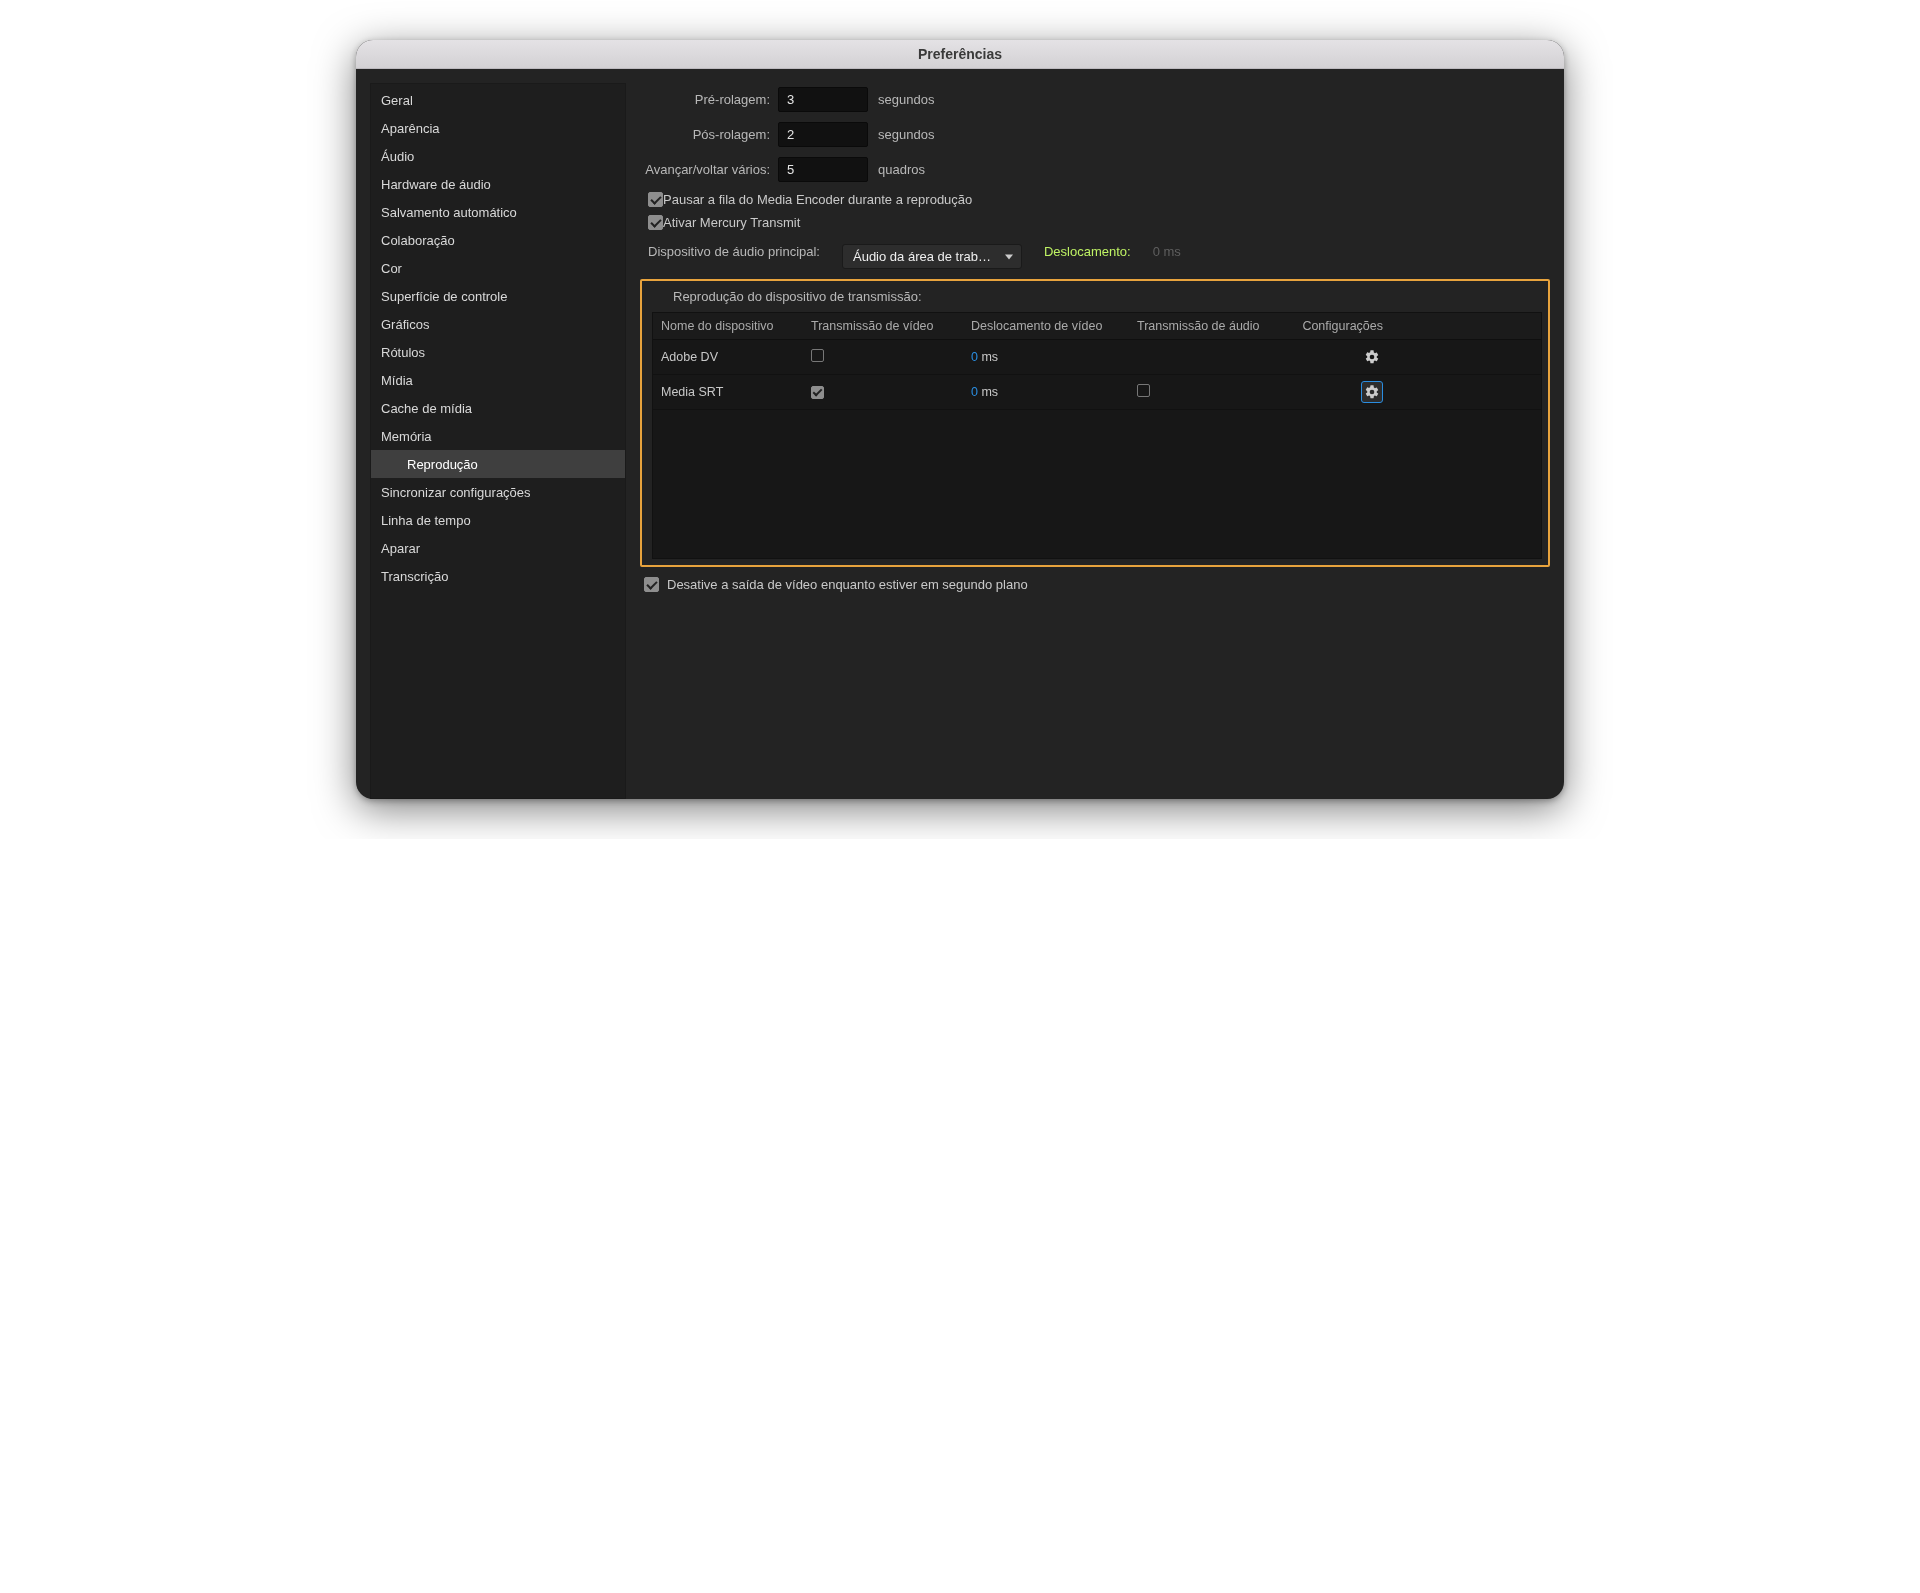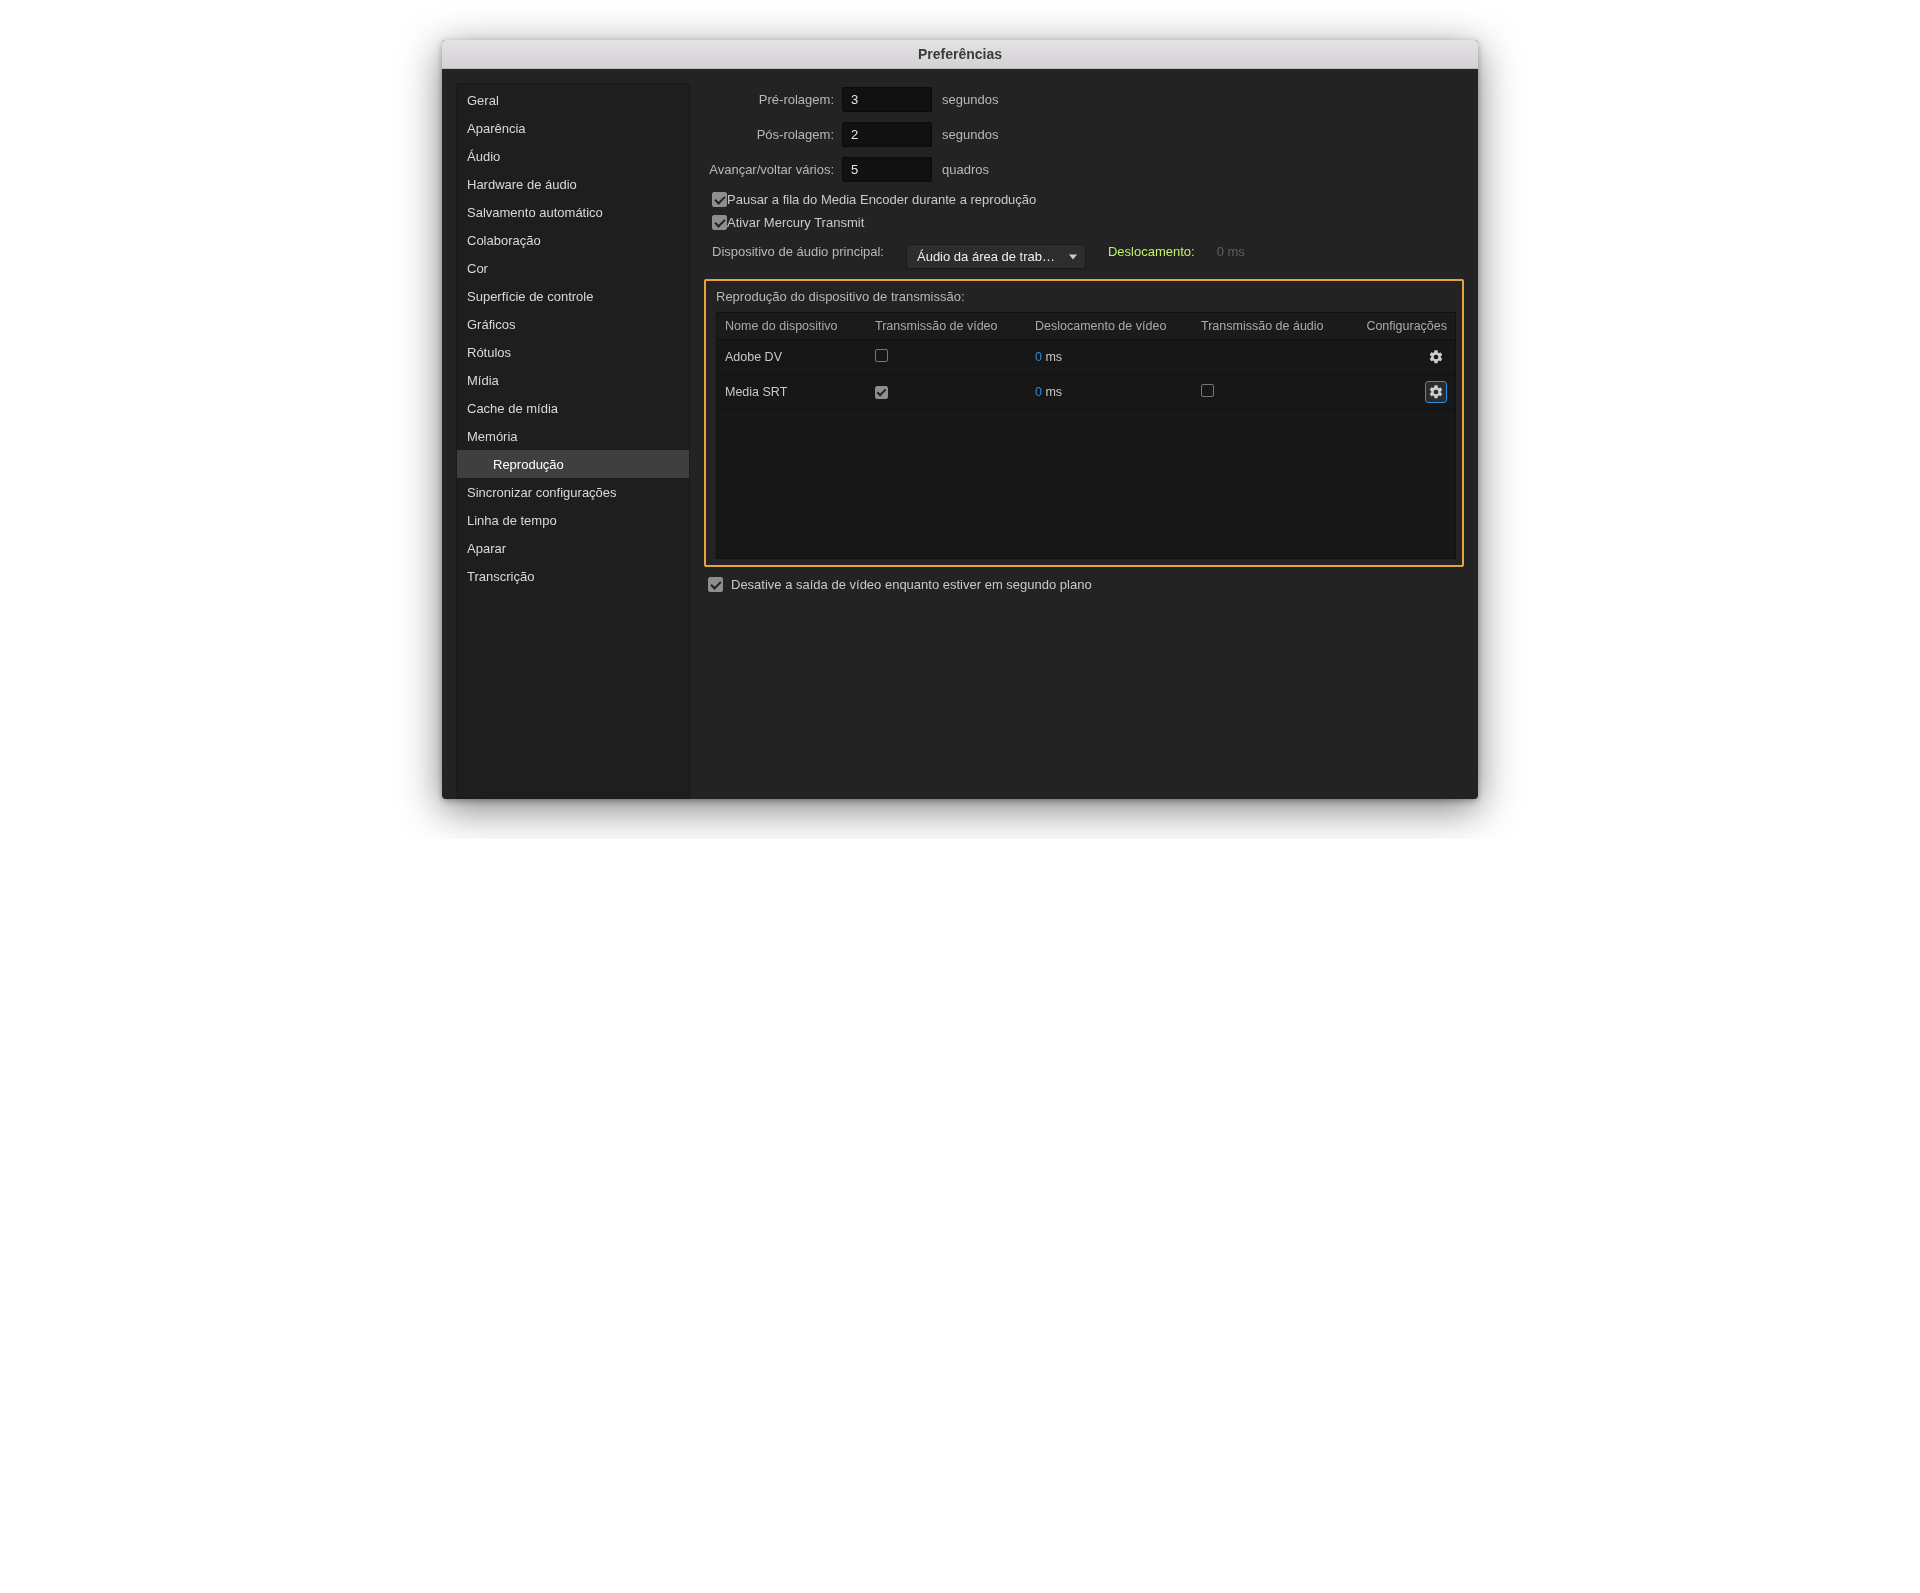--- a/index.html
+++ b/index.html
@@ -5,23 +5,23 @@
   * { box-sizing: border-box; margin: 0; padding: 0; }
   body {
     background: #fff;
     font-family: -apple-system, BlinkMacSystemFont, "Segoe UI", Arial, sans-serif;
     display: flex;
     justify-content: center;
     align-items: flex-start;
     padding: 40px 20px;
   }
   .window {
-    width: 1036px;
+    width: 1208px;
     background: #232323;
-    border-radius: 4px;
+    border-radius: 17px;
     box-shadow: 0 10px 40px rgba(0,0,0,0.5), 0 2px 6px rgba(0,0,0,0.3);
     overflow: hidden;
   }
   .titlebar {
     background: linear-gradient(#e4e2e5, #d3d1d4);
     text-align: center;
     padding: 6px 0;
     font-size: 14px;
     font-weight: 600;
     color: #3a3a3a;
@@ -170,20 +170,21 @@
   .highlight {
     border: 2px solid #e8a33d;
     border-radius: 2px;
     padding: 8px 6px 6px 10px;
     margin-top: 4px;
     background: #232323;
   }
   .panel-title {
     color: #b8b8b8;
     margin-bottom: 8px;
+    margin-left: 21px;
   }
   .grid {
     border: 1px solid #111;
     background: #171717;
     height: 247px;
   }
   .grid-header, .grid-row {
     display: grid;
     grid-template-columns: 150px 160px 166px 162px 84px;
     align-items: center;

